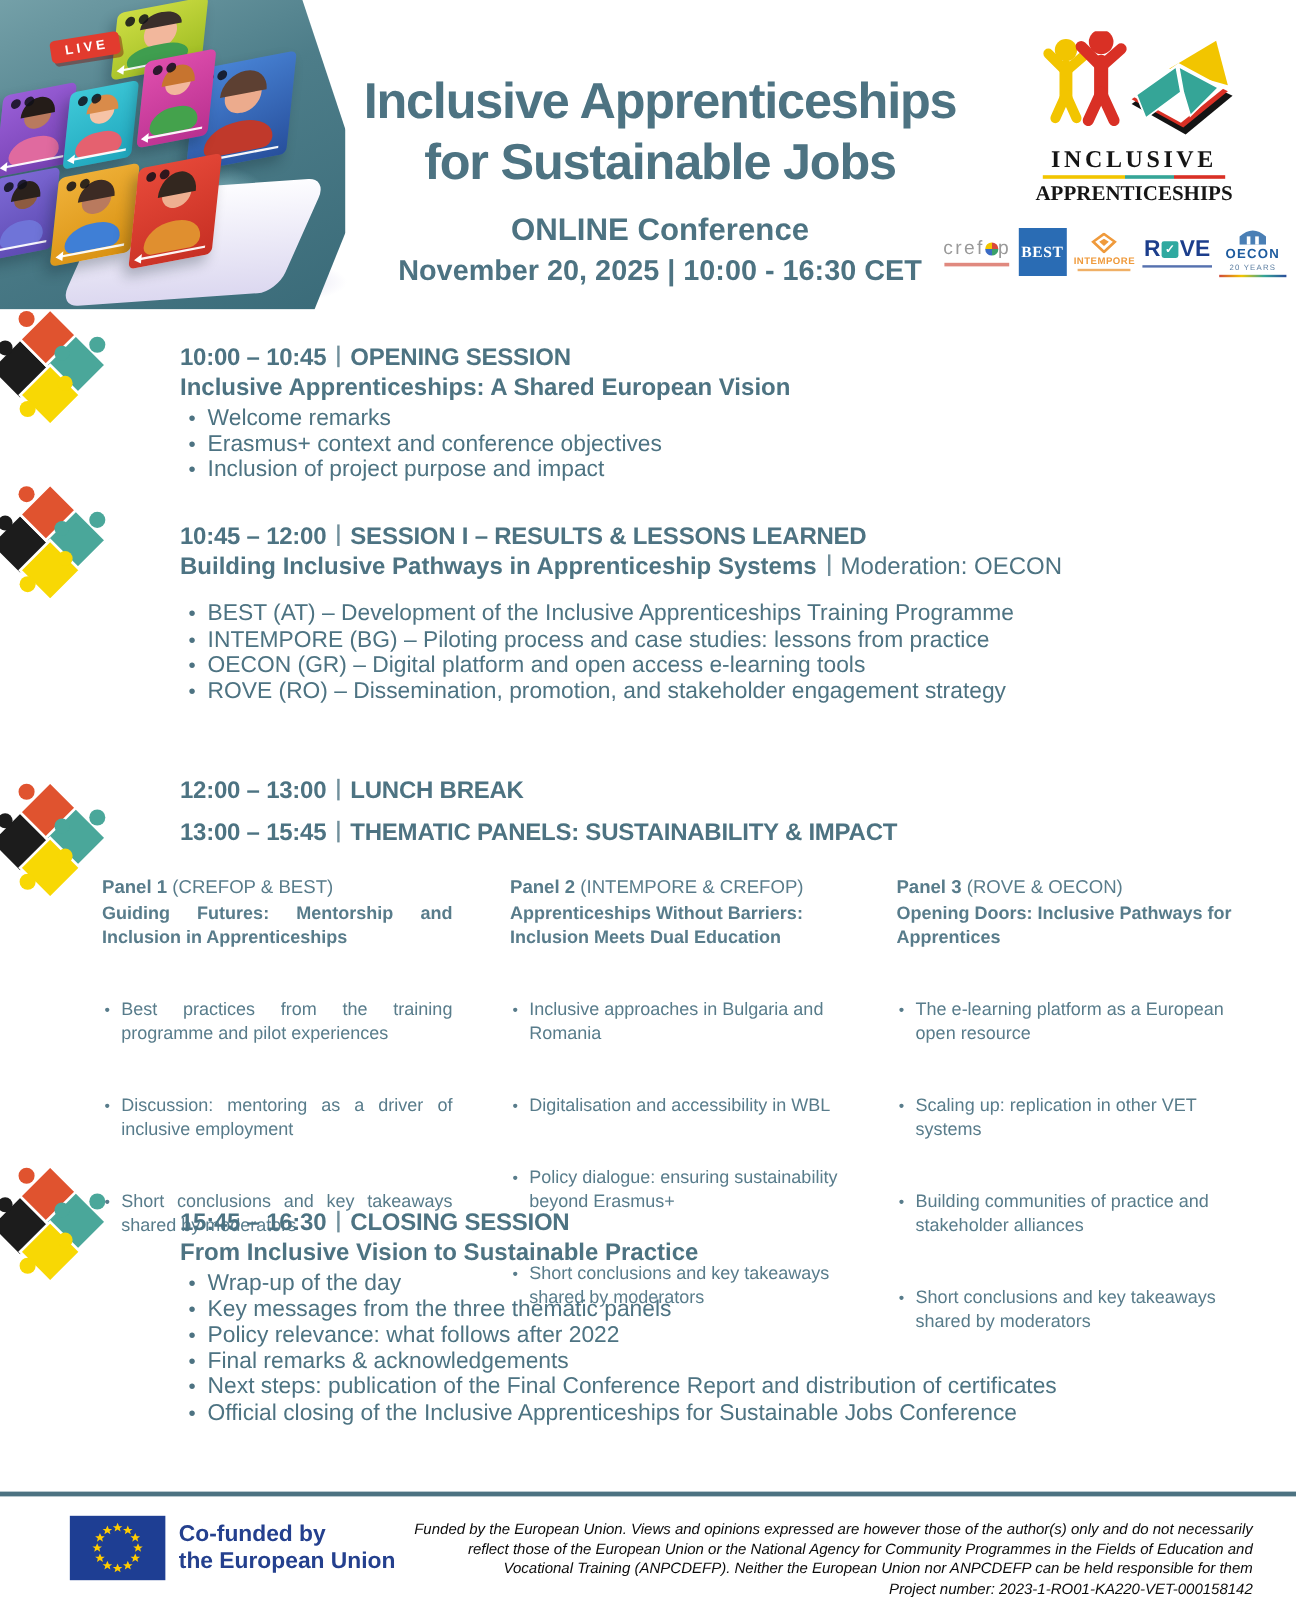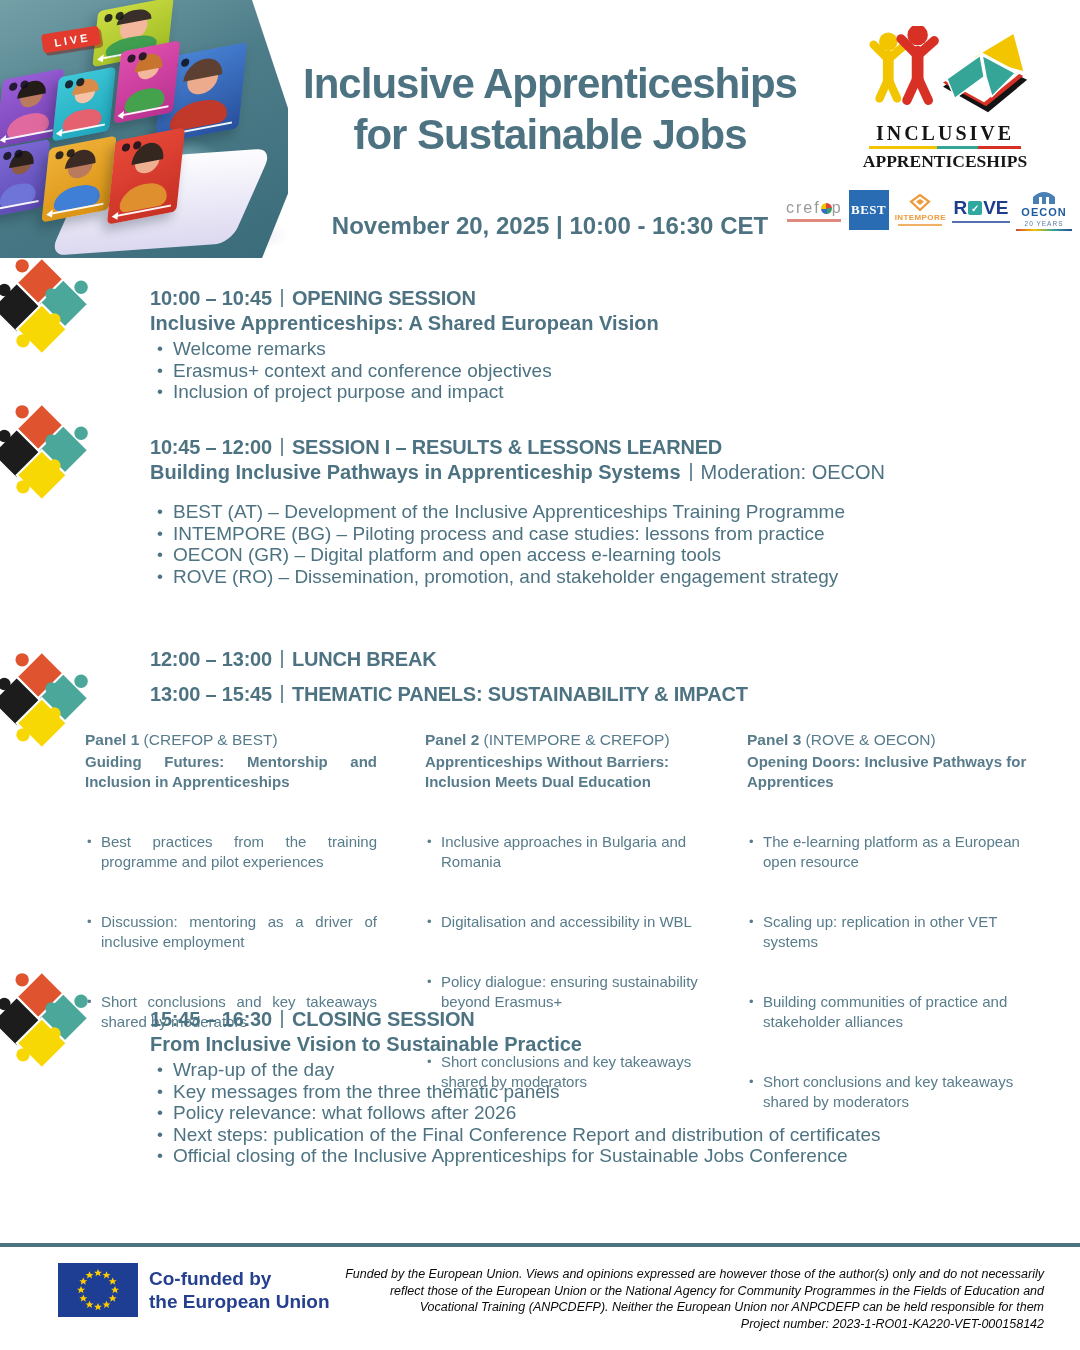--- a/index.html
+++ b/index.html
@@ -241,20 +241,21 @@
         </span>
         <span class="bar"></span>
       </div>
     <div class="live">LIVE</div>
   </div>
 
   <div class="title">
     <div>Inclusive Apprenticeships</div>
     <div>for Sustainable Jobs</div>
   </div>
+  <div class="subtitle">ONLINE Conference</div>
   <div class="datetime">November 20, 2025 | 10:00 - 16:30 CET</div>
 
   <div class="logo">
     <svg width="176" height="96" viewBox="0 0 180 98">
       <g stroke="#f2c500" fill="none" stroke-linecap="round">
         <path d="M32 30 L32 56" stroke-width="11"></path>
         <path d="M32 34 L17 19" stroke-width="8.5"></path>
         <path d="M32 34 L47 21" stroke-width="8.5"></path>
         <path d="M32 54 L23 74" stroke-width="8.5"></path>
         <path d="M32 54 L41 74" stroke-width="8.5"></path>
@@ -387,21 +388,22 @@
         <li>Short conclusions and key takeaways shared by moderators</li>
       </ul>
   </section>
 
   <section class="sess s-closing">
     <div class="sess-line"><span>15:45 – 16:30</span><span class="pipe"></span><span>CLOSING SESSION</span></div>
     <div class="sess-sub">From Inclusive Vision to Sustainable Practice</div>
     <ul class="sess-bullets">
         <li>Wrap-up of the day</li>
         <li>Key messages from the three thematic panels</li>
-        <li>Policy relevance: what follows after 2026</li>
+        <li>Policy relevance: what follows after 2022</li>
+        <li>Final remarks &amp; acknowledgements</li>
         <li>Next steps: publication of the Final Conference Report and distribution of certificates</li>
         <li>Official closing of the Inclusive Apprenticeships for Sustainable Jobs Conference</li>
       </ul>
   </section>
 
   <div class="rule"></div>
   <div class="eu">
     <svg width="80" height="54" viewBox="0 0 80 54">
       <rect width="80" height="54" fill="#1e3e93"></rect>
       <use href="#eustar" x="40" y="10"></use>

